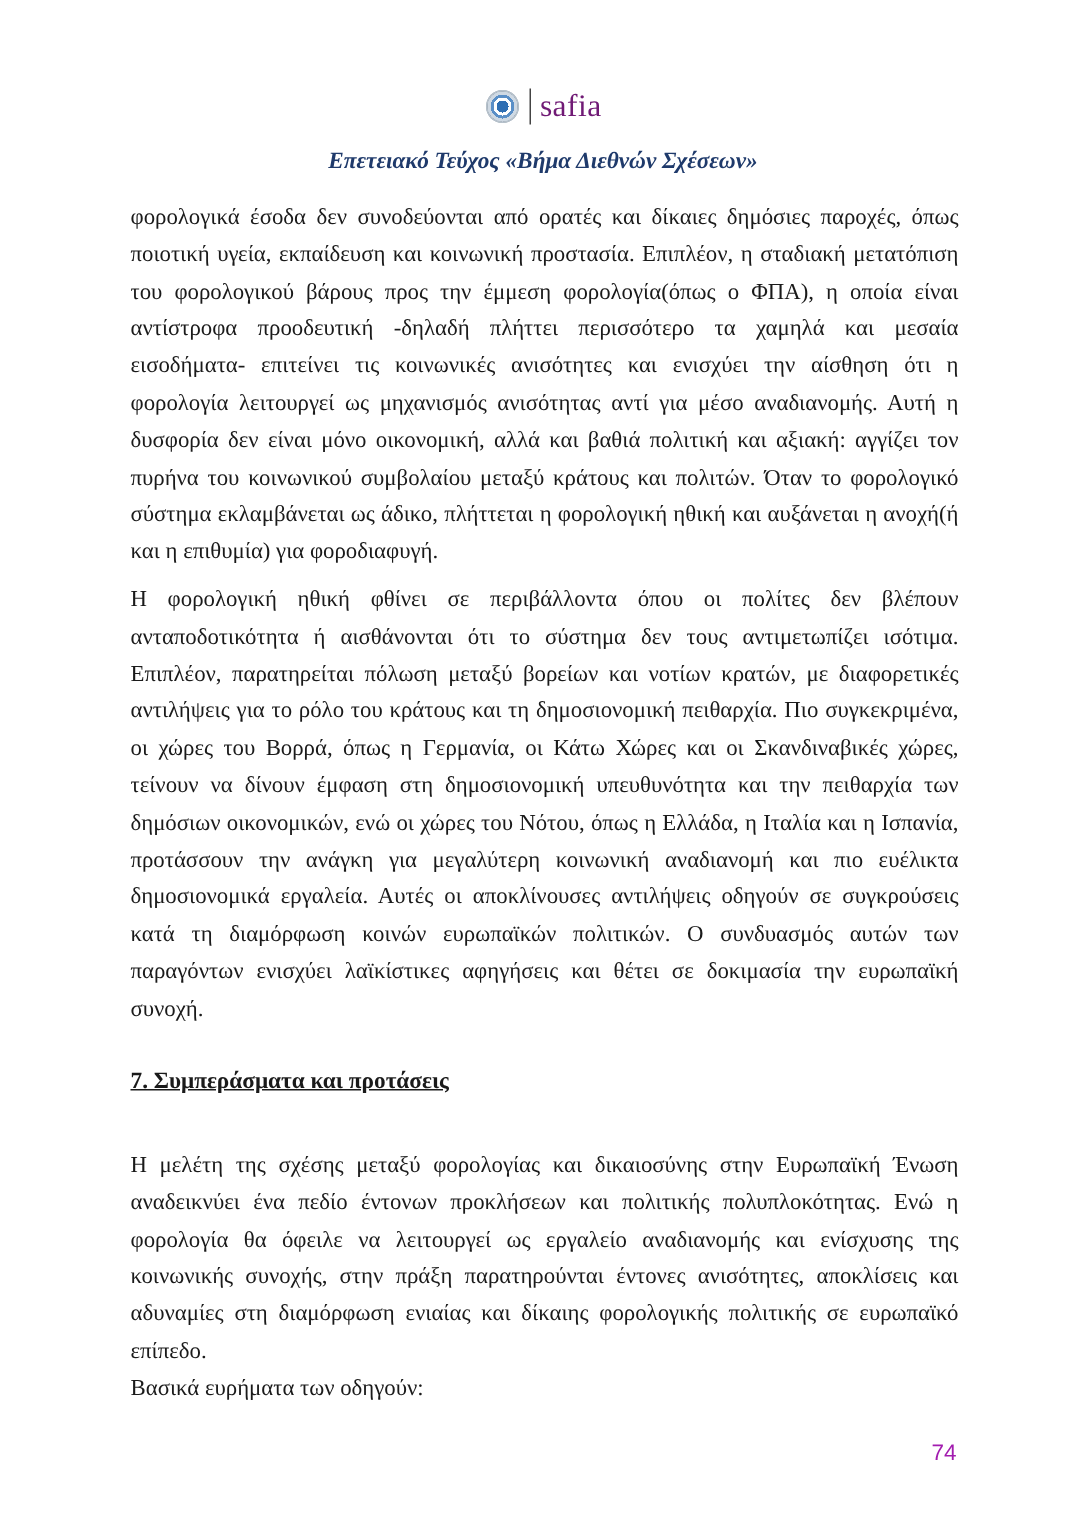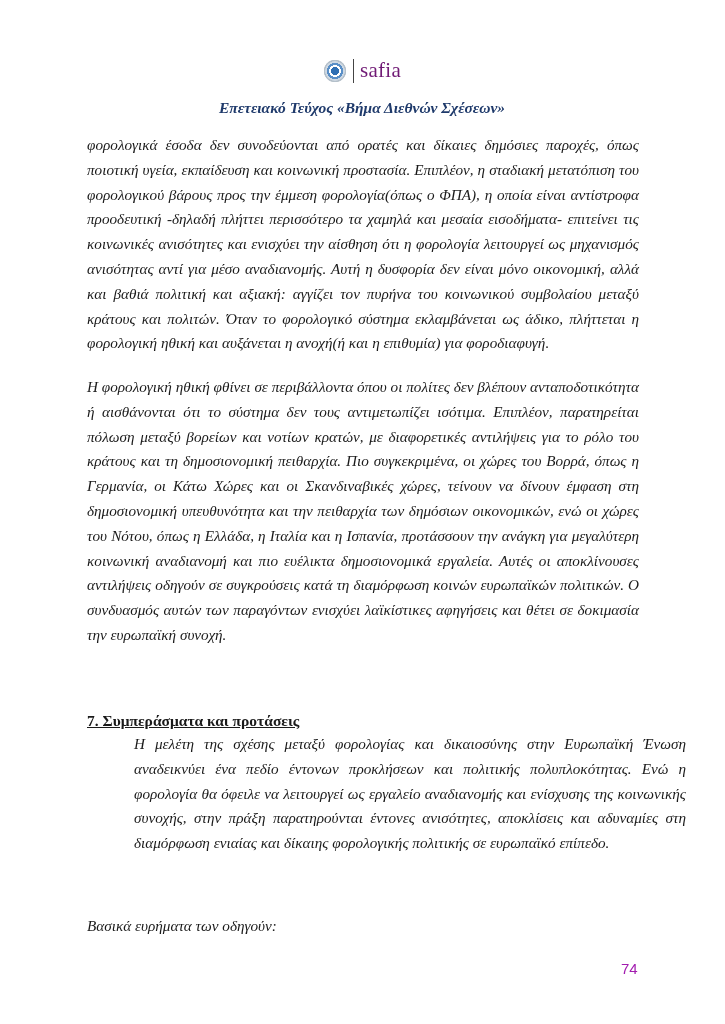--- a/index.html
+++ b/index.html
@@ -3,25 +3,25 @@
 <meta charset="utf-8">
 <style>
   html, body { margin: 0; padding: 0; background: #ffffff; }
   body { width: 725px; height: 1024px; position: relative; overflow: hidden; font-family: "Liberation Serif", "DejaVu Serif", serif; color: #1a1a1a; }
   .header { position: absolute; top: 58px; left: 0; width: 725px; display: flex; justify-content: center; align-items: center; }
   .logo-mark { width: 22px; height: 22px; border-radius: 50%; background: radial-gradient(circle at 50% 50%, #2f6fb3 0 4px, #ffffff 4px 6px, #5a8fc7 6px 8px, #cfd9e3 8px 10px, #9aa7b3 10px 11px); box-shadow: 0 0 0 1px #b7c2cc inset; }
   .logo-sep { width: 1px; height: 24px; background: #444; margin: 0 6px 0 7px; }
   .logo-text { font-family: "Liberation Serif", serif; font-size: 21px; color: #701a75; letter-spacing: 0.3px; }
   .journal-title { position: absolute; top: 99px; left: 0; width: 724px; text-align: center; font-family: "Liberation Serif", serif; font-size: 15.5px; font-weight: bold; font-style: italic; color: #1f3a6b; }
   .body-text { position: absolute; left: 87px; width: 552px; font-size: 15.2px; line-height: 24.8px; text-align: justify; }
-  .para { margin: 0; font-style: italic; }
+  .para { margin: 0; }
   .p1 { top: 133px; }
-  .p2 { top: 375px; }
+  .p2 { top: 388px; }
   .heading { position: absolute; top: 712px; left: 87px; font-size: 15.5px; font-weight: bold; text-decoration: underline; margin: 0; }
-  .p3 { top: 732px; margin-left: 47px; }
+  .p3 { top: 765px; }
   .p4 { top: 914px; }
   .page-number { position: absolute; top: 960px; left: 621px; font-family: "Liberation Sans", sans-serif; font-size: 15px; color: #a21caf; }
 </style>
 </head>
 <body>
 
 <div class="header">
   <span class="logo-mark"></span>
   <span class="logo-sep"></span>
   <span class="logo-text">safia</span>

